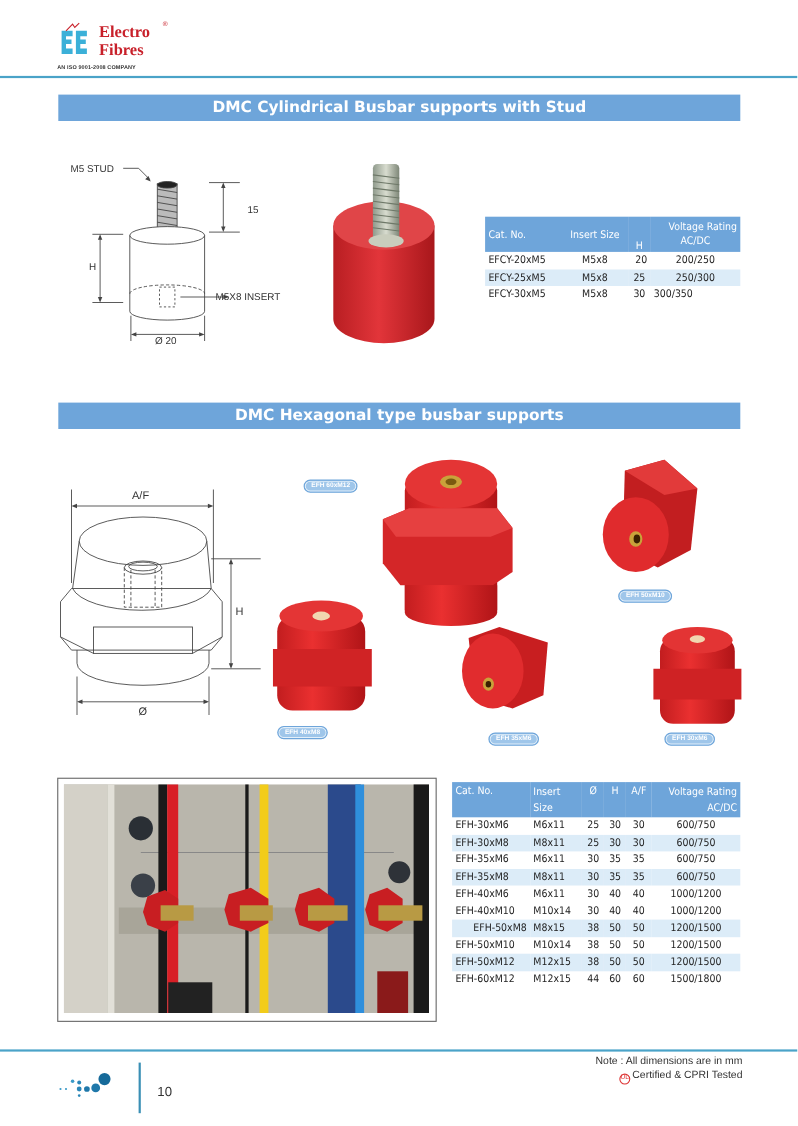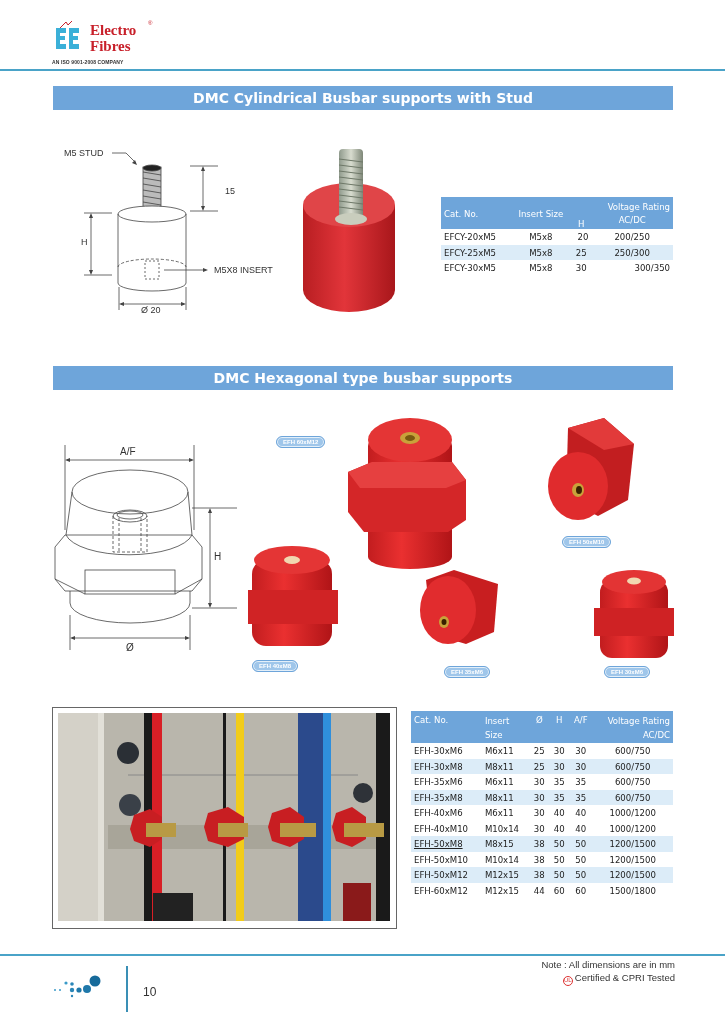--- a/index.html
+++ b/index.html
@@ -90,21 +90,21 @@
       <polygon points="51,145 49,140 53,140"></polygon>
       <polygon points="79,174 84,172 84,176"></polygon>
       <polygon points="146,174 141,172 141,176"></polygon>
       <polygon points="168,140 163,138 163,142"></polygon>
       <polygon points="97,35 92,33 95,30"></polygon>
     </g>
   </svg>
   <span class="abs dlabel" style="left:24px; top:18px;">M5 STUD</span>
   <span class="abs dlabel" style="left:149px; top:56px;margin-left:36px;">15</span>
   <span class="abs dlabel" style="left:41px; top:107px;">H</span>
-  <span class="abs dlabel" style="left:174px; top:135px;">M5X8 INSERT</span>
+  <span class="abs dlabel" style="left:156px; top:135px;">M5X8 INSERT</span>
   <span class="abs dlabel" style="left:101px; top:175px;">Ø 20</span>
 </div>
 
 <div class="abs" style="left:295px; top:145px; width:110px; height:180px;">
   <svg width="110" height="180" viewBox="0 0 110 180">
     <defs>
       <linearGradient id="gr1" x1="0" x2="1">
         <stop offset="0" stop-color="#b81e22"></stop>
           <stop offset="0.45" stop-color="#e2353a"></stop>
           <stop offset="1" stop-color="#a8171b"></stop>
@@ -155,21 +155,21 @@
     <tr class="alt">
       <td>EFCY-25xM5</td>
       <td style="text-align:center">M5x8</td>
       <td style="text-align:center">25</td>
       <td style="text-align:center">250/300</td>
     </tr>
     <tr>
       <td>EFCY-30xM5</td>
       <td style="text-align:center">M5x8</td>
       <td style="text-align:center">30</td>
-      <td style="text-align:right">300/350</td>
+      <td style="text-align:left">300/350</td>
     </tr>
   </tbody>
 </table>
 
 <div class="abs banner" style="top:366px">DMC Hexagonal type busbar supports</div>
 
 <div class="abs" style="left:40px; top:420px; width:210px; height:240px;">
   <svg width="210" height="240" viewBox="0 0 210 240">
     <g stroke="#444" stroke-width="0.8" fill="none">
       <line x1="25" y1="25" x2="25" y2="110"></line>
@@ -358,21 +358,21 @@
       </tr>
       <tr>
         <td style="text-align: left;">EFH-40xM10</td>
         <td style="text-align: left;">M10x14</td>
         <td style="text-align: center;">30</td>
         <td style="text-align: center;">40</td>
         <td style="text-align: center;">40</td>
         <td style="text-align: center;">1000/1200</td>
       </tr>
       <tr class="alt">
-        <td style="text-align: left; text-decoration: underline;">EFH-50xM8</td>
+        <td style="text-align: right;">EFH-50xM8</td>
         <td style="text-align: left;">M8x15</td>
         <td style="text-align: center;">38</td>
         <td style="text-align: center;">50</td>
         <td style="text-align: center;">50</td>
         <td style="text-align: center;">1200/1500</td>
       </tr>
       <tr>
         <td style="text-align: left;">EFH-50xM10</td>
         <td style="text-align: left;">M10x14</td>
         <td style="text-align: center;">38</td>

